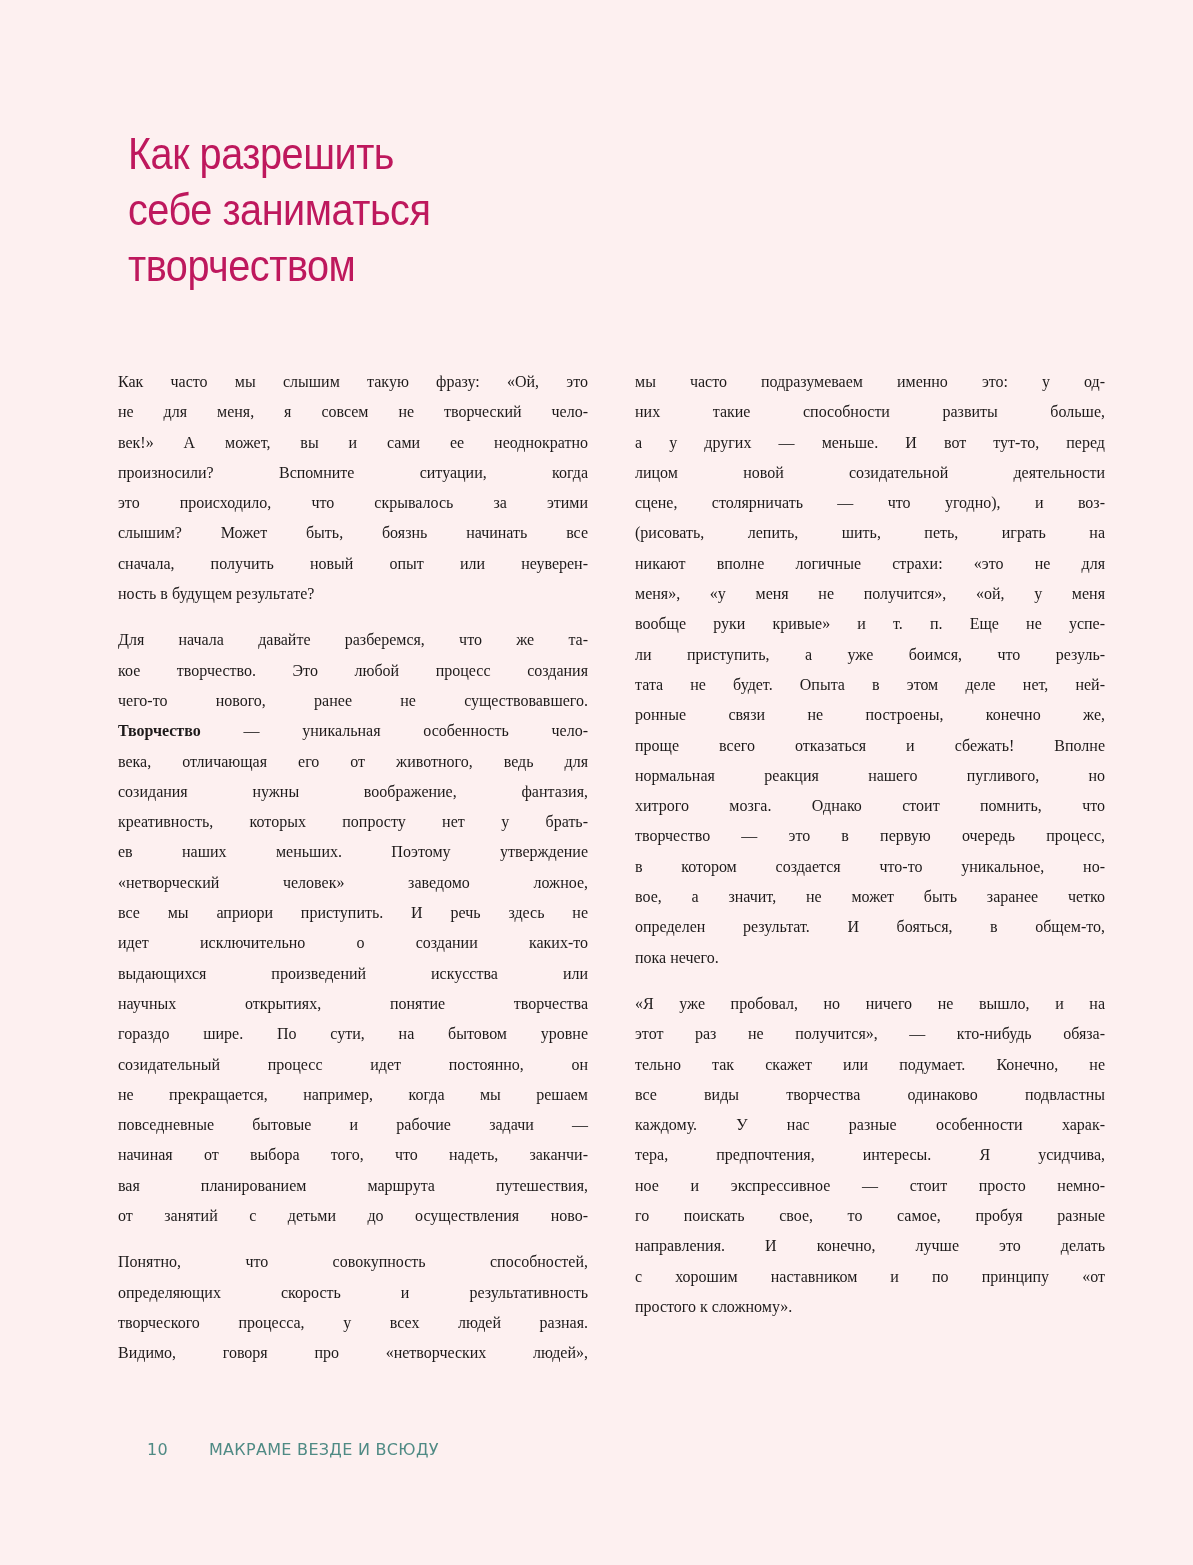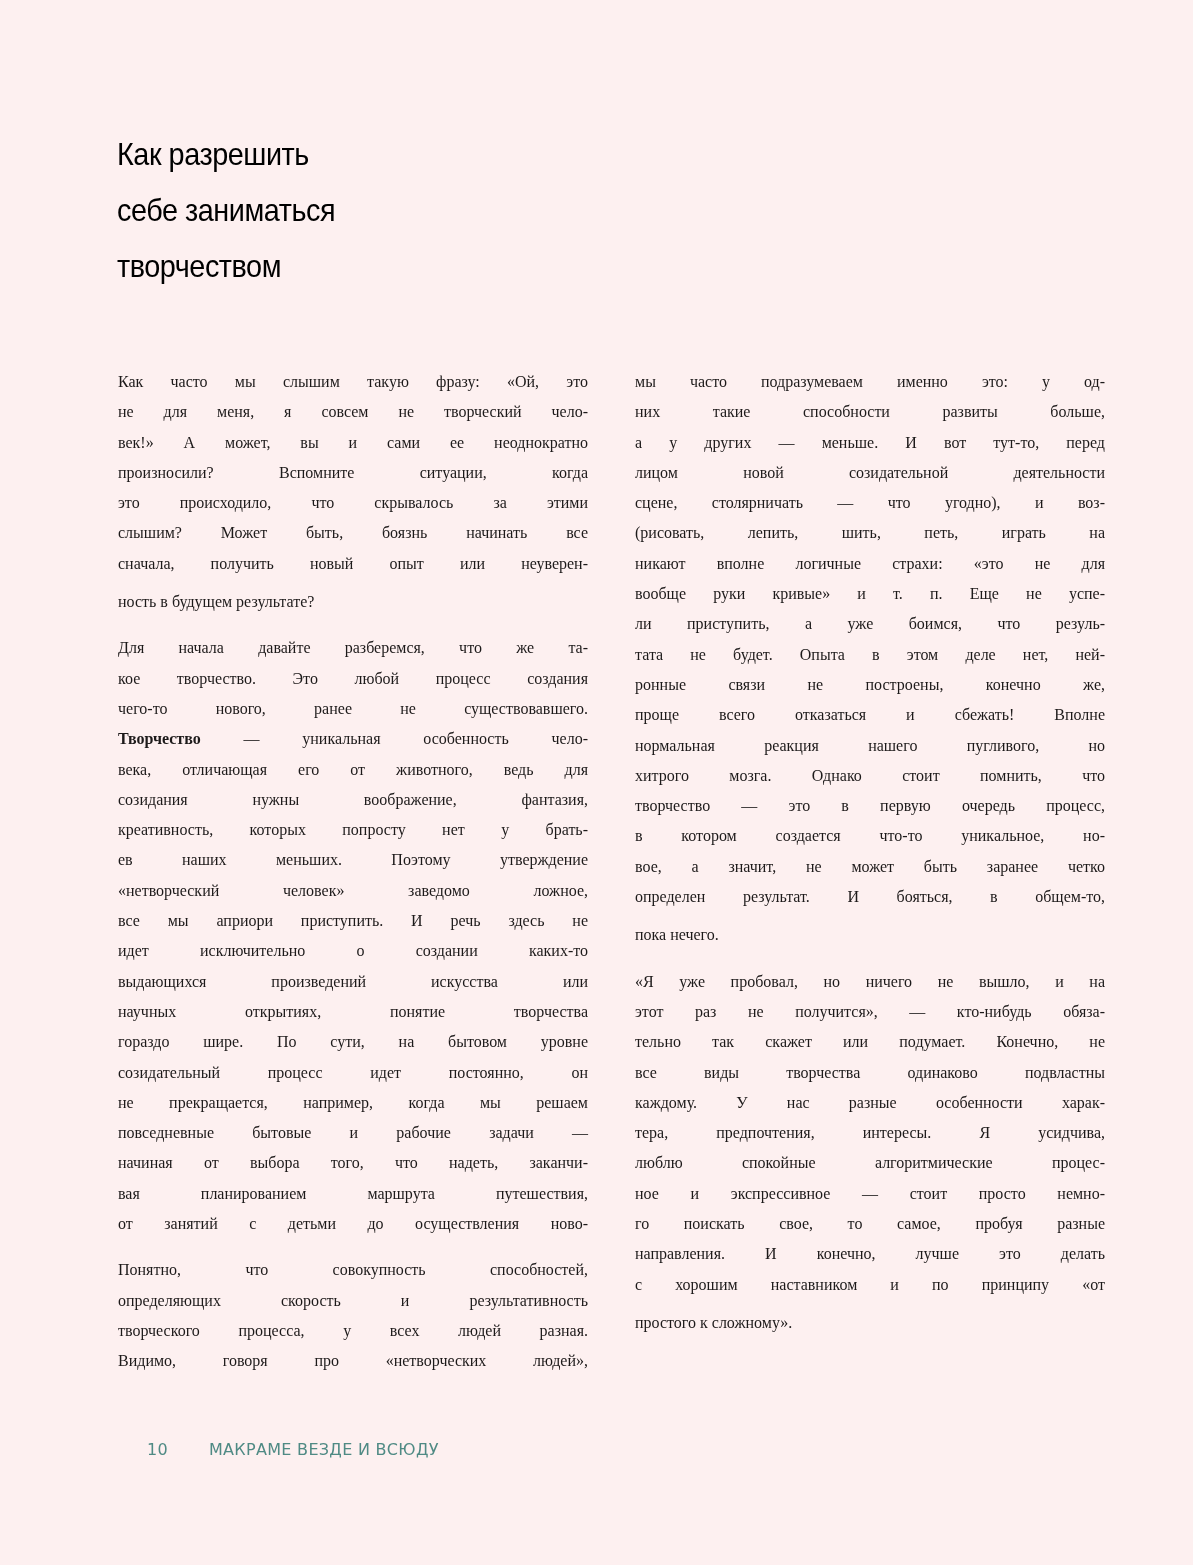--- a/index.html
+++ b/index.html
@@ -2,41 +2,41 @@
 <html><head>
 <meta charset="utf-8">
 <style>
   html, body { margin: 0; padding: 0; }
   body {
     width: 1193px; height: 1565px;
     background: #fdf0f0;
     position: relative; overflow: hidden;
   }
   .title {
-    position: absolute; left: 117px; top: 126px;
+    position: absolute; left: 128px; top: 126px;
     font-family: "Liberation Sans", sans-serif;
-    font-size: 32px; line-height: 56px;
-    color: #000000; letter-spacing: -0.5px;
+    font-size: 44px; line-height: 56px;
+    color: #be185d; letter-spacing: -0.5px;
     font-stretch: condensed;
   }
   .title .tl { display: block; transform: scaleX(0.9); transform-origin: left; white-space: nowrap; }
   .col {
     position: absolute; top: 367px; width: 470px;
     font-family: "Liberation Serif", serif;
     font-size: 16px; line-height: 30.3px;
     color: #1d1a1a;
   }
   .col.left { left: 118px; }
   .col.right { left: 635px; }
   .para { margin: 0 0 16px 0; }
   .ln {
     display: block; white-space: nowrap;
     text-align: justify; text-align-last: justify;
   }
-  .ln.last { text-align-last: left; margin-top: 8px; }
+  .ln.last { text-align-last: left; }
   .bold { font-weight: bold; }
   .footer {
     position: absolute; top: 1440px; left: 147px;
     font-family: "DejaVu Sans", sans-serif;
     font-size: 16px; color: #4f8a84;
     letter-spacing: 0.3px;
   }
   .footer .num { position: absolute; left: 0; }
   .footer .book { position: absolute; left: 62px; white-space: nowrap; }
 </style>
@@ -92,41 +92,41 @@
 
 <div class="col right">
   <p class="para">
     <span class="ln">мы часто подразумеваем именно это: у од-</span>
     <span class="ln">них такие способности развиты больше,</span>
     <span class="ln">а у других — меньше. И вот тут-то, перед</span>
     <span class="ln">лицом новой созидательной деятельности</span>
     <span class="ln">сцене, столярничать — что угодно), и воз-</span>
     <span class="ln">(рисовать, лепить, шить, петь, играть на</span>
     <span class="ln">никают вполне логичные страхи: «это не для</span>
+    <span class="ln">меня», «у меня не получится», «ой, у меня</span>
     <span class="ln">вообще руки кривые» и т. п. Еще не успе-</span>
     <span class="ln">ли приступить, а уже боимся, что резуль-</span>
     <span class="ln">тата не будет. Опыта в этом деле нет, ней-</span>
     <span class="ln">ронные связи не построены, конечно же,</span>
     <span class="ln">проще всего отказаться и сбежать! Вполне</span>
     <span class="ln">нормальная реакция нашего пугливого, но</span>
     <span class="ln">хитрого мозга. Однако стоит помнить, что</span>
     <span class="ln">творчество — это в первую очередь процесс,</span>
     <span class="ln">в котором создается что-то уникальное, но-</span>
     <span class="ln">вое, а значит, не может быть заранее четко</span>
     <span class="ln">определен результат. И бояться, в общем-то,</span>
     <span class="ln last">пока нечего.</span>
   </p>
   <p class="para">
     <span class="ln">«Я уже пробовал, но ничего не вышло, и на</span>
     <span class="ln">этот раз не получится», — кто-нибудь обяза-</span>
     <span class="ln">тельно так скажет или подумает. Конечно, не</span>
     <span class="ln">все виды творчества одинаково подвластны</span>
     <span class="ln">каждому. У нас разные особенности харак-</span>
     <span class="ln">тера, предпочтения, интересы. Я усидчива,</span>
-    <span class="ln">люблю спокойные алгоритмические процес-</span>
     <span class="ln">ное и экспрессивное — стоит просто немно-</span>
     <span class="ln">го поискать свое, то самое, пробуя разные</span>
     <span class="ln">направления. И конечно, лучше это делать</span>
     <span class="ln">с хорошим наставником и по принципу «от</span>
     <span class="ln last">простого к сложному».</span>
   </p>
 </div>
 
 <div class="footer">
   <span class="num">10</span>

